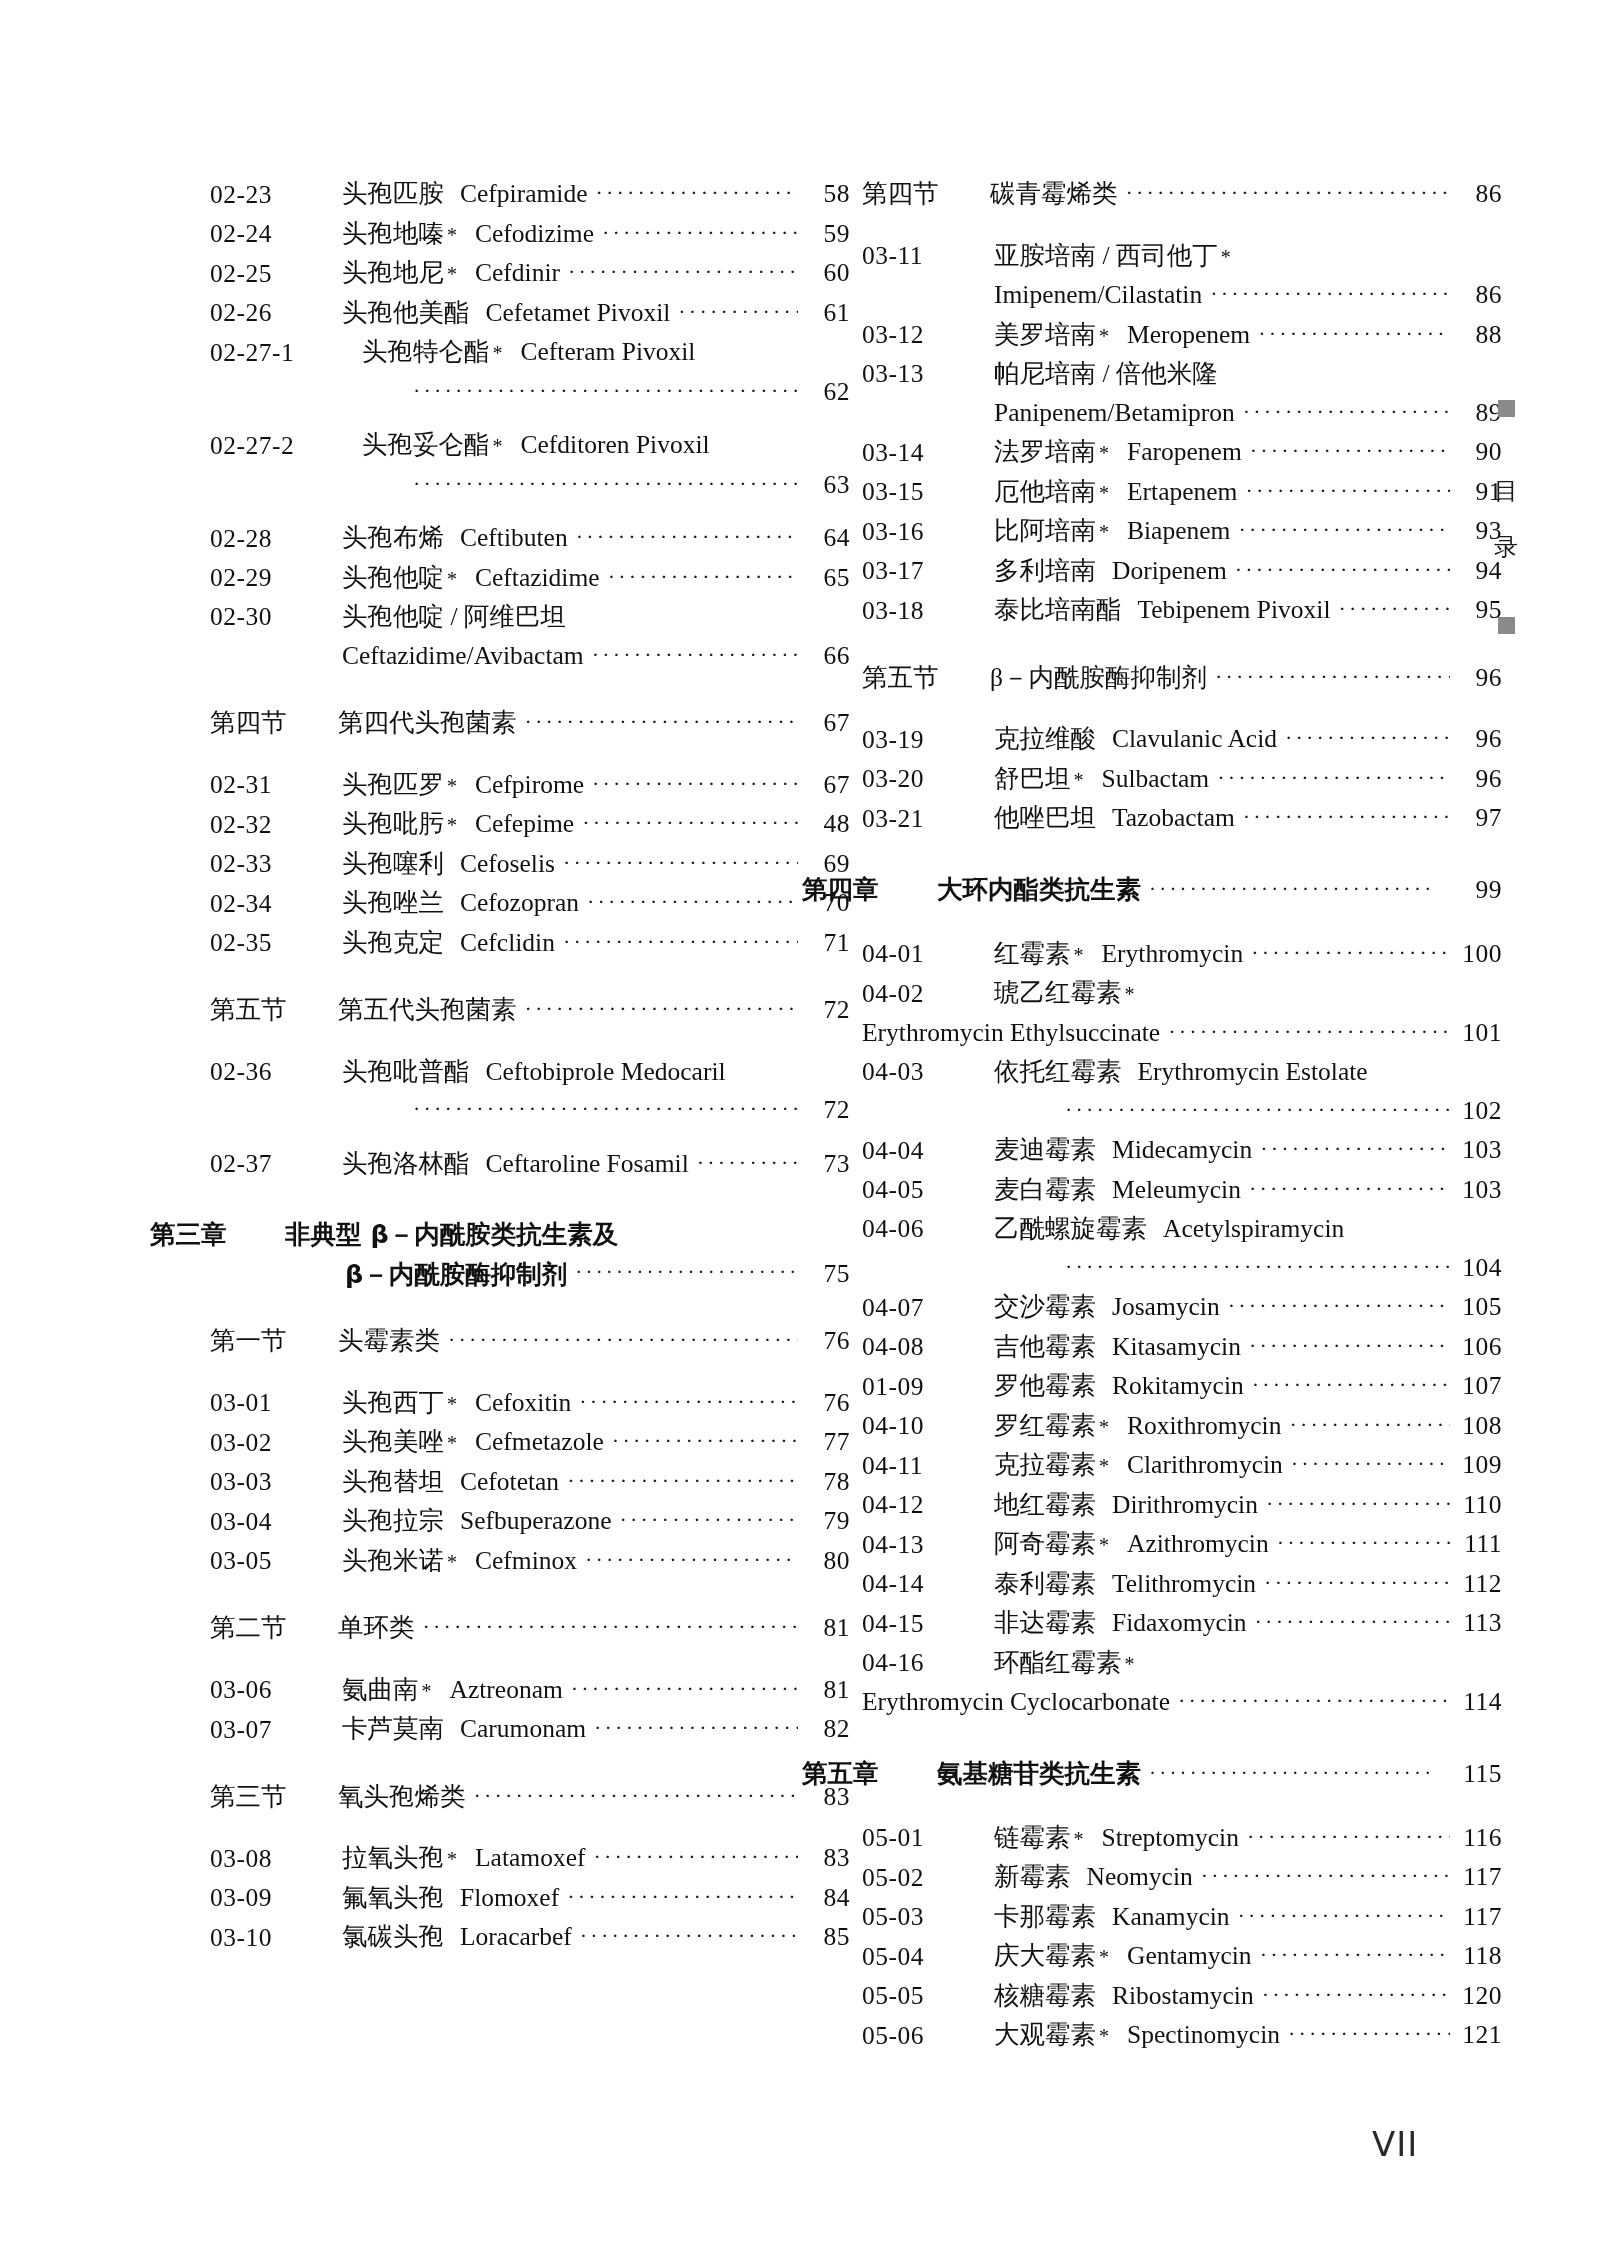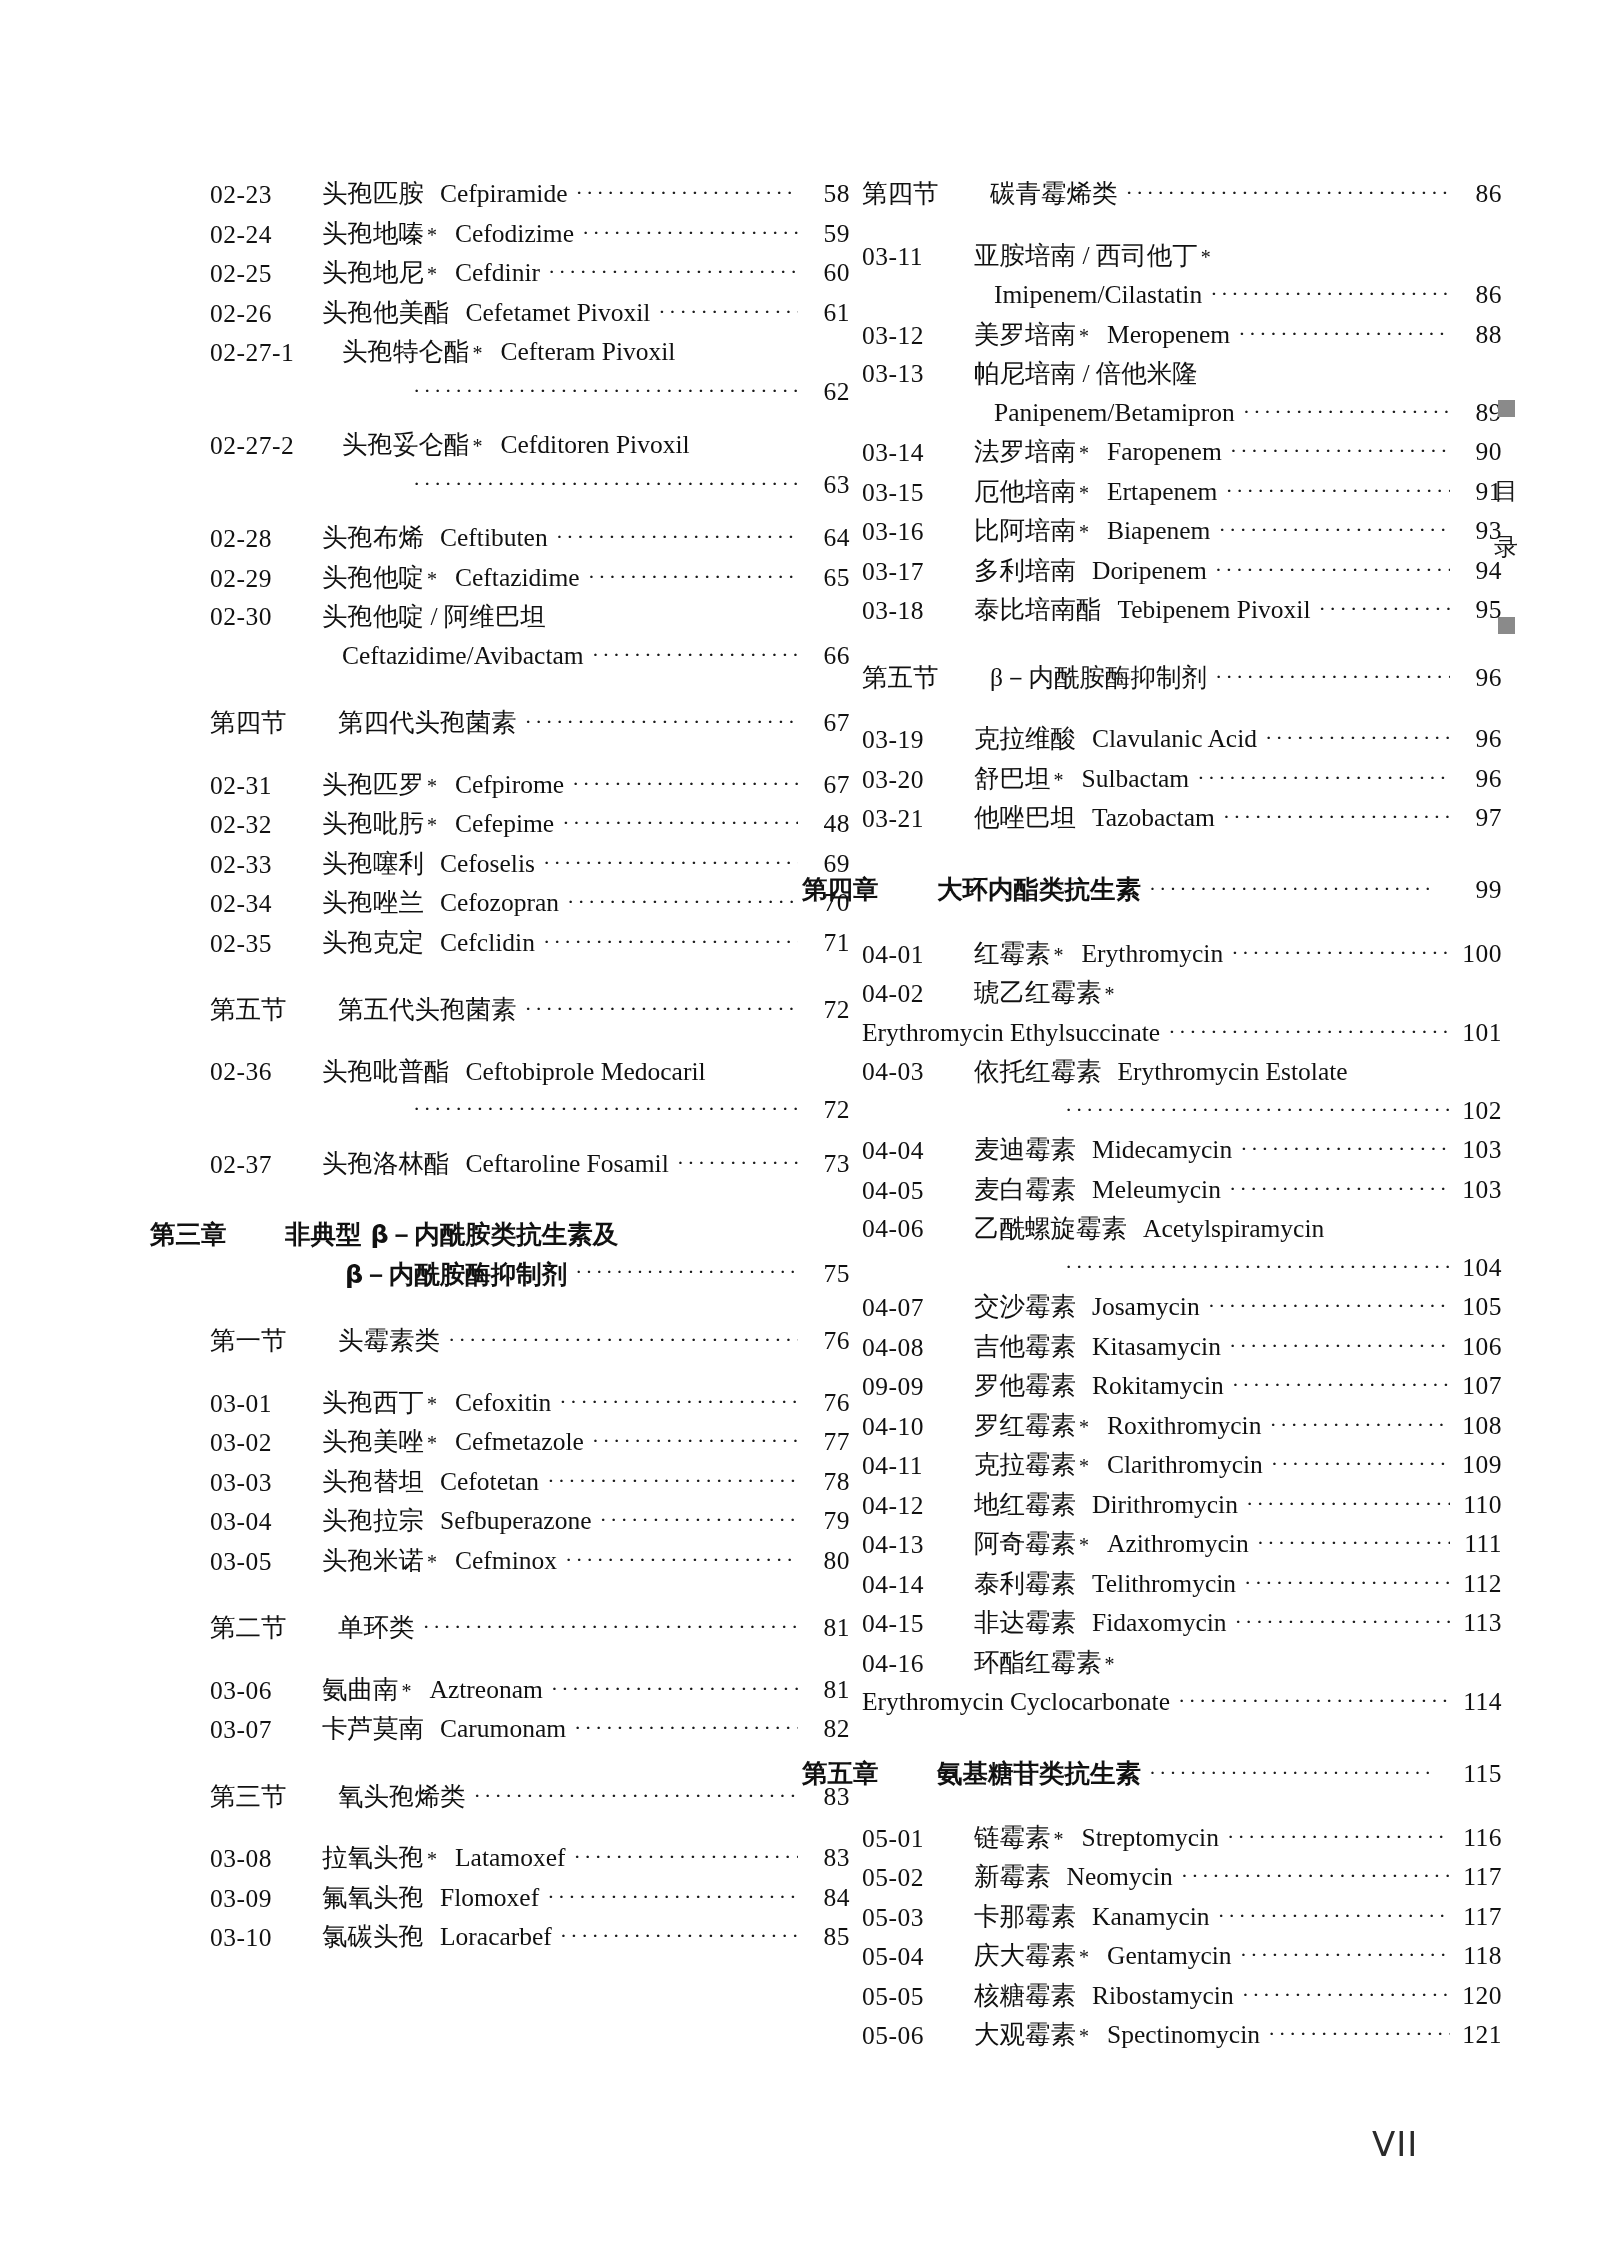--- a/index.html
+++ b/index.html
@@ -34,24 +34,25 @@
     position: absolute;
     top: 175px;
     width: 640px;
   }
   .col-left  { left: 210px; }
   .col-right { left: 862px; }
 
   
   .entry {
     display: flex;
-    align-items: flex-end;
+    align-items: center;
     font-size: 25.5px;
     line-height: 38.5px;
     white-space: nowrap;
+    gap: 20px;
   }
   .entry .num {
     flex: 0 0 auto;
     width: 112px;
     letter-spacing: 0.5px;
   }
   .entry .num.wide { width: 132px; }
   .entry .body {
     flex: 1 1 auto;
     display: flex;
@@ -721,21 +722,21 @@
         <div class="entry">
           <span class="num">04-08</span>
           <span class="body">
             <span class="cn">吉他霉素</span>
             <span class="en">Kitasamycin</span>
             <span class="leader">···························································</span>
             <span class="pg">106</span>
           </span>
         </div>
         <div class="entry">
-          <span class="num">09-09</span>
+          <span class="num">01-09</span>
           <span class="body">
             <span class="cn">罗他霉素</span>
             <span class="en">Rokitamycin</span>
             <span class="leader">···························································</span>
             <span class="pg">107</span>
           </span>
         </div>
         <div class="entry">
           <span class="num">04-10</span>
           <span class="body">

